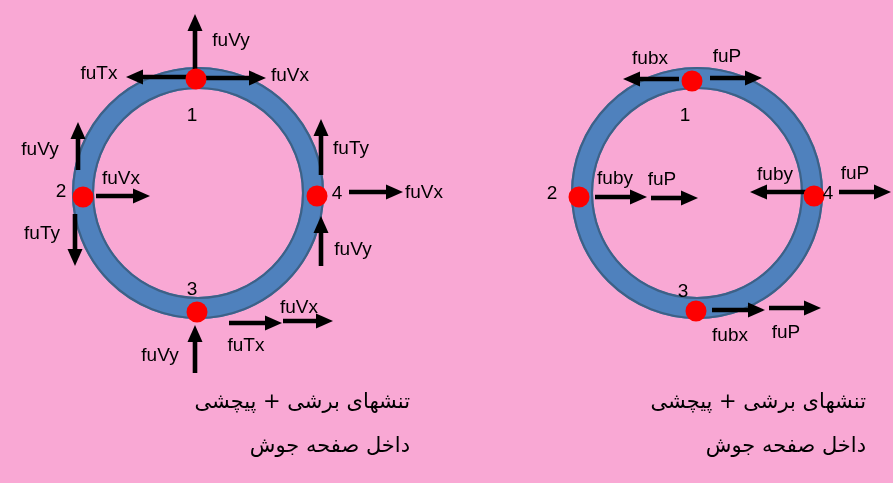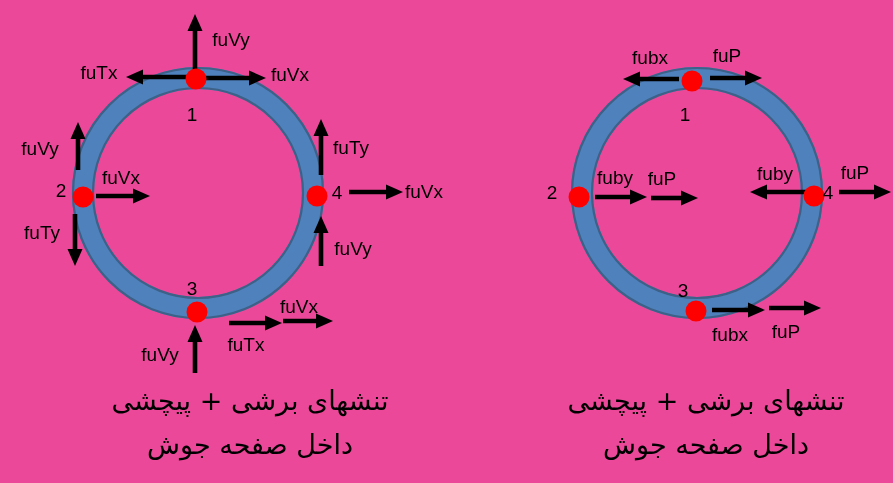--- a/index.html
+++ b/index.html
@@ -1,37 +1,37 @@
 <!DOCTYPE html>
 <html><head>
 <meta charset="utf-8">
 <style>
   html, body { margin: 0; padding: 0; background: #ffffff; }
   .stage {
     position: relative;
     width: 893px;
     height: 483px;
-    background: #ec4899;
+    background: #f9a8d4;
     overflow: hidden;
     font-family: "Liberation Sans", sans-serif;
   }
   #diagram-svg {
     position: absolute;
     left: 0; top: 0;
     width: 893px; height: 483px;
     display: block;
   }
   .caption {
     position: absolute;
     top: 379px;
     width: 320px;
-    text-align: center;
+    text-align: right;
     direction: rtl;
     font-family: "DejaVu Sans", sans-serif;
-    font-size: 27px;
+    font-size: 21px;
     line-height: 44px;
     color: #000000;
     white-space: nowrap;
   }
   #cap-left  { left:  90px; }
   #cap-right { left: 546px; }
 </style>
 </head>
 <body>
 

